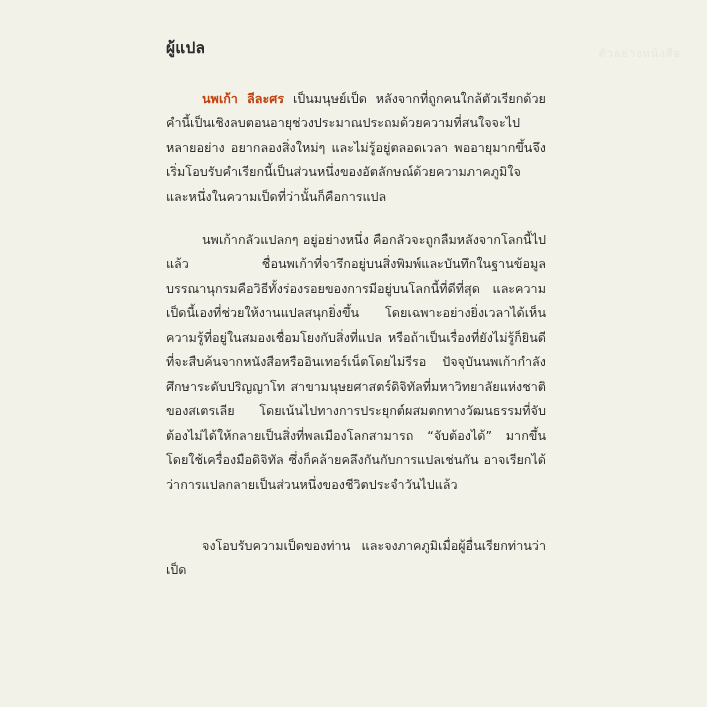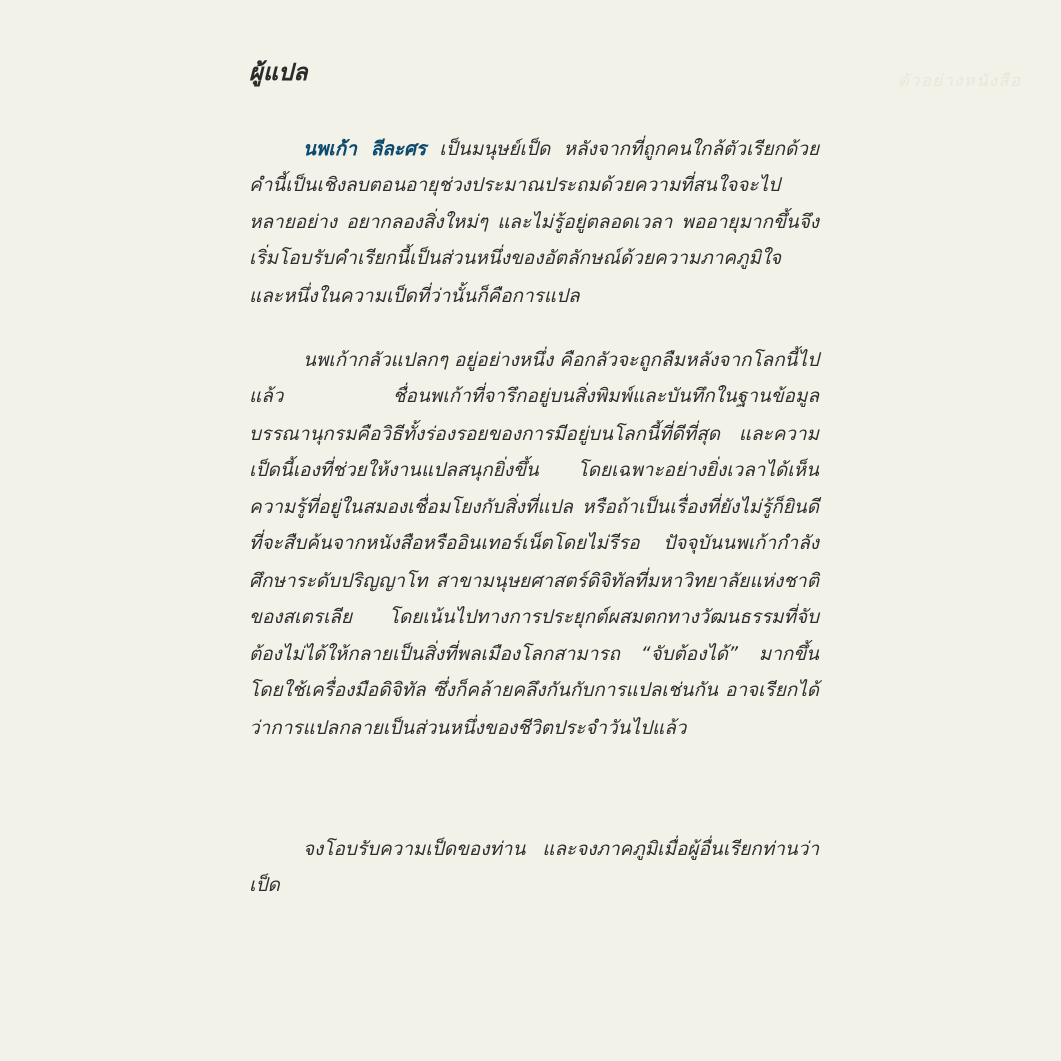--- a/index.html
+++ b/index.html
@@ -12,21 +12,20 @@
     background: #f2f2e9;
     font-family: "DejaVu Sans", "Liberation Sans", sans-serif;
     overflow: hidden;
   }
   .page {
     position: relative;
     width: 707px;
     height: 619px;
     box-sizing: border-box;
     background: #f2f2e9;
-    font-style: italic;
   }
   .content {
     position: absolute;
     left: 166px;
     top: 36px;
     width: 380px;
   }
   .section-title {
     font-size: 15.5px;
     color: #2b2b2b;
@@ -41,28 +40,27 @@
     color: #2e2e2e;
     text-align: justify;
     text-justify: inter-word;
     margin: 0 0 18px 0;
   }
   .para.indent {
     text-indent: 36px;
   }
   .lead-name {
     font-weight: 700;
-    color: #0c4a6e;
+    color: #c2410c;
   }
   .gap-lg {
     height: 18px;
   }
   .para.closing {
     margin-bottom: 16px;
-    margin-top: 20px;
   }
   .watermark {
     position: absolute;
     right: 26px;
     top: 44px;
     font-size: 11px;
     color: #e7e7dc;
     letter-spacing: 1px;
     user-select: none;
   }

